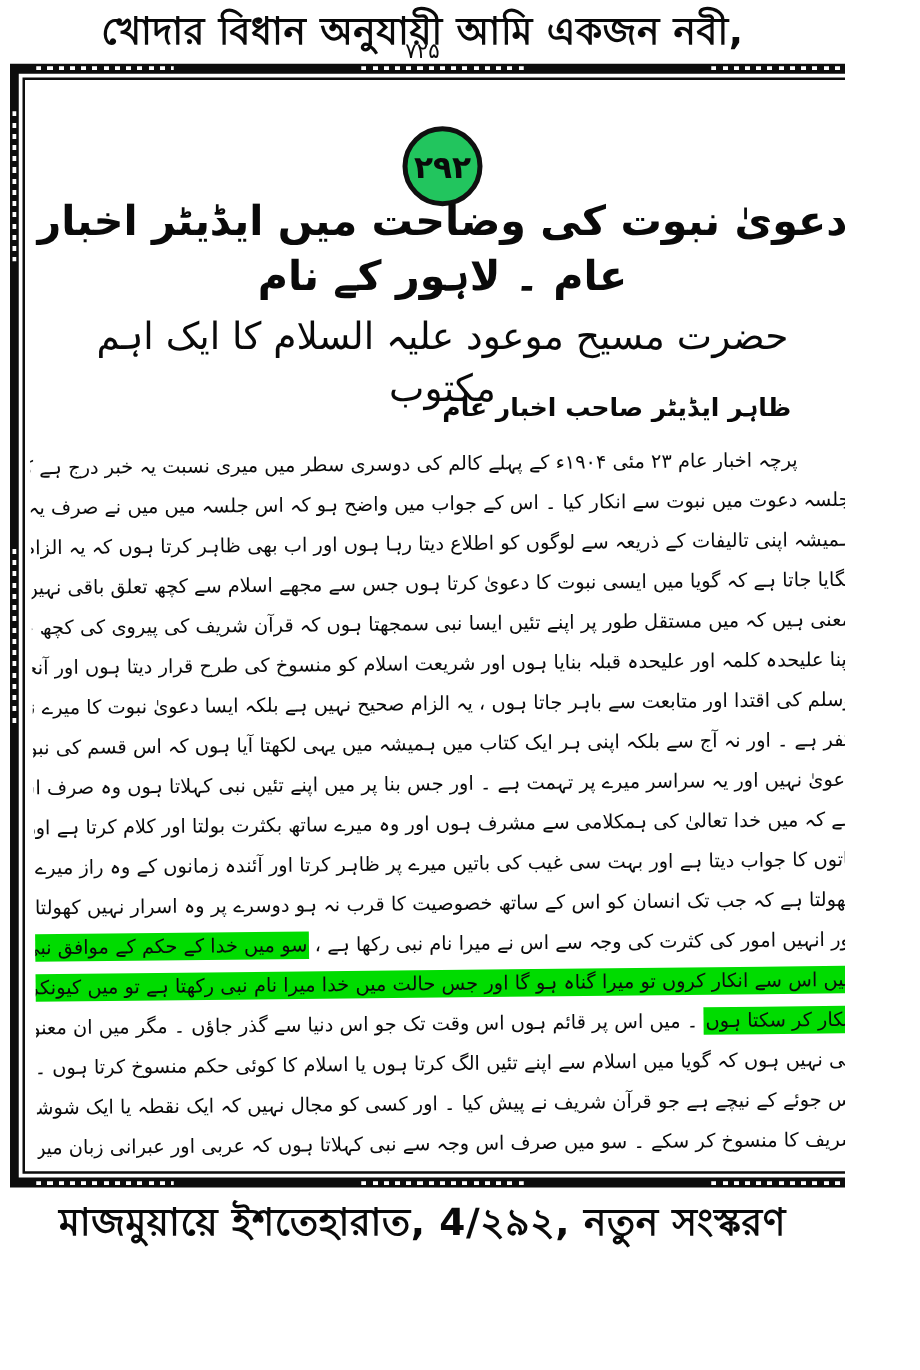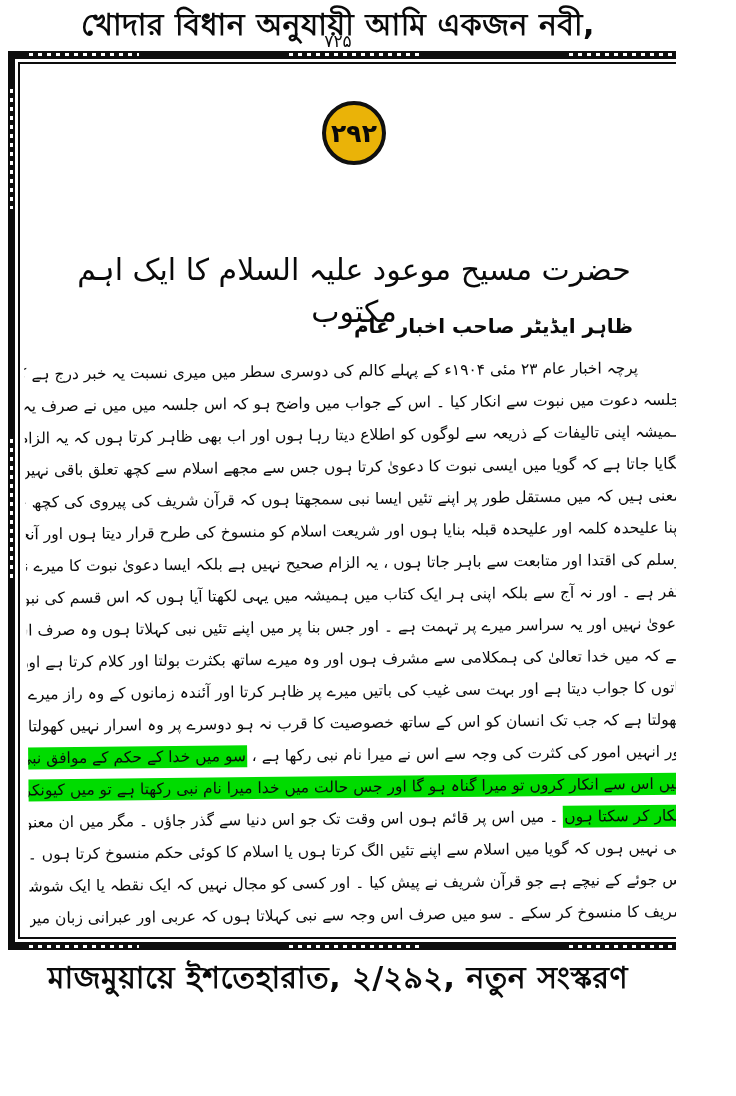--- a/index.html
+++ b/index.html
@@ -42,21 +42,21 @@
   .orn-left-1  { left:-5px; top:30px;  height:120px; }
   .orn-left-2  { left:-5px; top:380px; height:140px; }
   .orn-right-1 { right:-5px; top:30px; height:120px; }
   .orn-right-2 { right:-5px; top:380px; height:140px; }
 
   
   .circle {
     position:absolute; top:42px; left:50%; transform:translateX(-50%);
     width:56px; height:56px; border:4px solid #101010; border-radius:50%;
     display:flex; align-items:center; justify-content:center;
-    font-size:25px; font-weight:bold; background:#eab308;
+    font-size:25px; font-weight:bold; background:#22c55e;
   }
 
   .title1 {
     position:absolute; top:96px; left:12px; right:12px;
     direction:rtl; text-align:center;
     font-size:33px; font-weight:bold; line-height:44px;
   }
   .title2 {
     position:absolute; top:190px; left:40px; right:40px;
     direction:rtl; text-align:center;
@@ -101,20 +101,21 @@
     <span class="orn orn-bot-l"></span>
     <span class="orn orn-bot-r"></span>
     <span class="orn-v orn-left-1"></span>
     <span class="orn-v orn-left-2"></span>
     <span class="orn-v orn-right-1"></span>
     <span class="orn-v orn-right-2"></span>
     <div class="frame-inner"></div>
 
     <div class="circle">۲۹۲</div>
 
+    <div class="title1">دعویٰ نبوت کی وضاحت میں ایڈیٹر اخبار عام ۔ لاہور کے نام</div>
     <div class="title2">حضرت مسیح موعود علیہ السلام کا ایک اہم مکتوب</div>
     <div class="salutation">ظاہر ایڈیٹر صاحب اخبار عام</div>
 
     <div class="body-text">
         <div class="bline indent"><span>پرچہ اخبار عام ۲۳ مئی ۱۹۰۴ء کے پہلے کالم کی دوسری سطر میں میری نسبت یہ خبر درج ہے کہ گویا میں نے</span></div>
         <div class="bline"><span>جلسہ دعوت میں نبوت سے انکار کیا ۔ اس کے جواب میں واضح ہو کہ اس جلسہ میں میں نے صرف یہ تقریر کی تھی کہ میں</span></div>
         <div class="bline"><span>ہمیشہ اپنی تالیفات کے ذریعہ سے لوگوں کو اطلاع دیتا رہا ہوں اور اب بھی ظاہر کرتا ہوں کہ یہ الزام جو میرے ذمہ</span></div>
         <div class="bline"><span>لگایا جاتا ہے کہ گویا میں ایسی نبوت کا دعویٰ کرتا ہوں جس سے مجھے اسلام سے کچھ تعلق باقی نہیں رہتا اور جس کے یہ</span></div>
         <div class="bline"><span>معنی ہیں کہ میں مستقل طور پر اپنے تئیں ایسا نبی سمجھتا ہوں کہ قرآن شریف کی پیروی کی کچھ حاجت نہیں رکھتا اور</span></div>
         <div class="bline"><span>اپنا علیحدہ کلمہ اور علیحدہ قبلہ بنایا ہوں اور شریعت اسلام کو منسوخ کی طرح قرار دیتا ہوں اور آنحضرت صلی اللہ علیہ</span></div>
@@ -126,15 +127,15 @@
         <div class="bline"><span>کھولتا ہے کہ جب تک انسان کو اس کے ساتھ خصوصیت کا قرب نہ ہو دوسرے پر وہ اسرار نہیں کھولتا</span></div>
         <div class="bline"><span>اور انہیں امور کی کثرت کی وجہ سے اس نے میرا نام نبی رکھا ہے ، </span><span class="hl" style="background: rgb(0, 220, 0);">سو میں خدا کے حکم کے موافق نبی ہوں اور اگر</span></div>
         <div class="bline"><span class="hl" style="background: rgb(0, 220, 0);">میں اس سے انکار کروں تو میرا گناہ ہو گا اور جس حالت میں خدا میرا نام نبی رکھتا ہے تو میں کیونکر اس سے</span></div>
         <div class="bline"><span class="hl" style="background: rgb(0, 220, 0);">انکار کر سکتا ہوں</span><span> ۔ میں اس پر قائم ہوں اس وقت تک جو اس دنیا سے گذر جاؤں ۔ مگر میں ان معنوں سے</span></div>
         <div class="bline"><span>نبی نہیں ہوں کہ گویا میں اسلام سے اپنے تئیں الگ کرتا ہوں یا اسلام کا کوئی حکم منسوخ کرتا ہوں ۔ میری گردن</span></div>
         <div class="bline"><span>اس جوئے کے نیچے ہے جو قرآن شریف نے پیش کیا ۔ اور کسی کو مجال نہیں کہ ایک نقطہ یا ایک شوشہ قرآن</span></div>
         <div class="bline"><span>شریف کا منسوخ کر سکے ۔ سو میں صرف اس وجہ سے نبی کہلاتا ہوں کہ عربی اور عبرانی زبان میں نبی کے یہ معنے</span></div>
       </div>
   </div>
 
-  <div class="bn-footer">মাজমুয়ায়ে ইশতেহারাত, ২/২৯২, নতুন সংস্করণ</div>
+  <div class="bn-footer">মাজমুয়ায়ে ইশতেহারাত, 4/২৯২, নতুন সংস্করণ</div>
 
 </div>
 
 </body></html>

